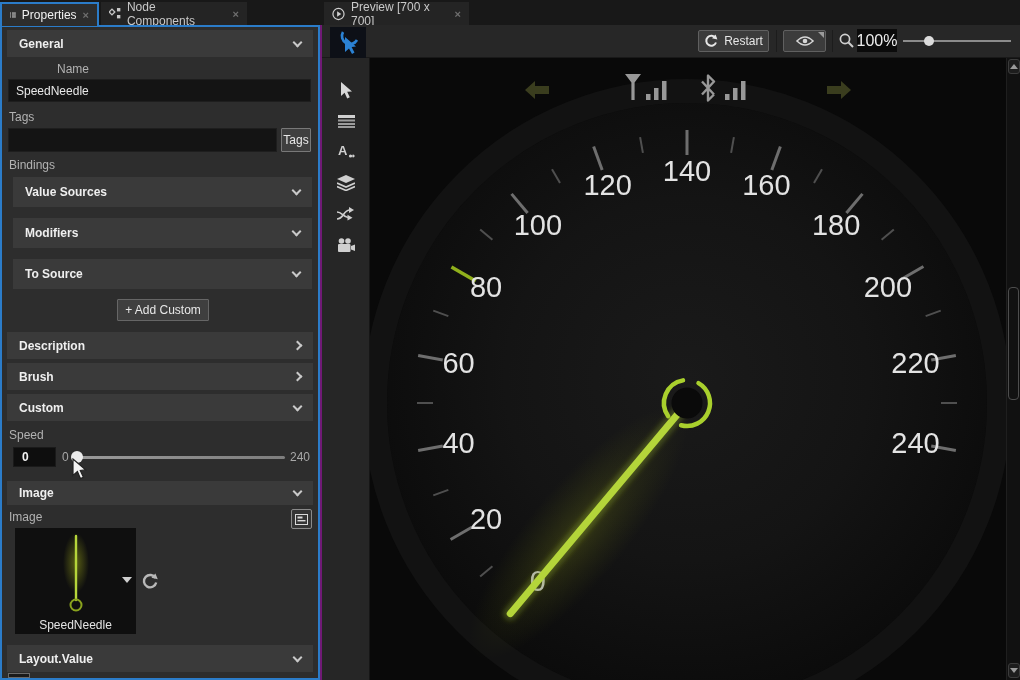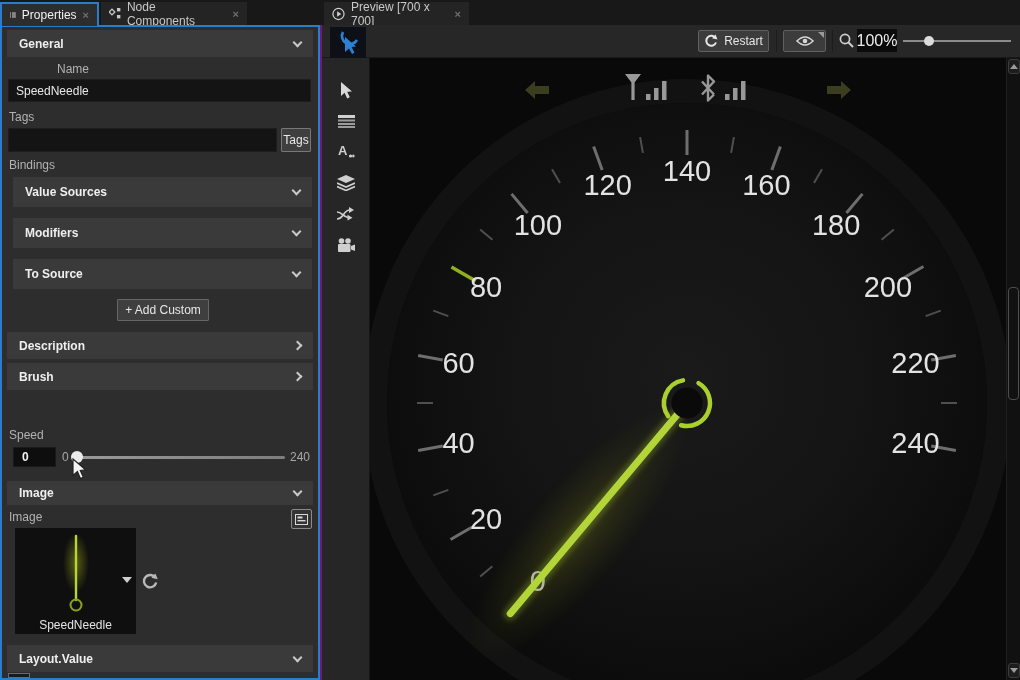--- a/index.html
+++ b/index.html
@@ -132,20 +132,24 @@
 
   <button class="sbtn" style="left:117px;top:299px;width:92px;height:22px;border-color:#666;">+ Add Custom</button>
 
   <div class="sec-hdr" style="left:7px;top:332px;width:306px;">
     <span>Description</span>
     <span class="chev right"></span>
   </div>
   <div class="sec-hdr" style="left:7px;top:363px;width:306px;">
     <span>Brush</span>
     <span class="chev right"></span>
+  </div>
+  <div class="sec-hdr" style="left:7px;top:394px;width:306px;">
+    <span>Custom</span>
+    <span class="chev down"></span>
   </div>
 
   <div class="flabel" style="left:9px;top:428px;">Speed</div>
   <div id="speed-value-box">0</div>
   <div id="speed-min">0</div>
   <div id="speed-track"></div>
   <div id="speed-handle"></div>
   <div id="speed-max">240</div>
 
   <div class="sec-hdr" style="left:7px;top:481px;width:306px;height:24px;">

